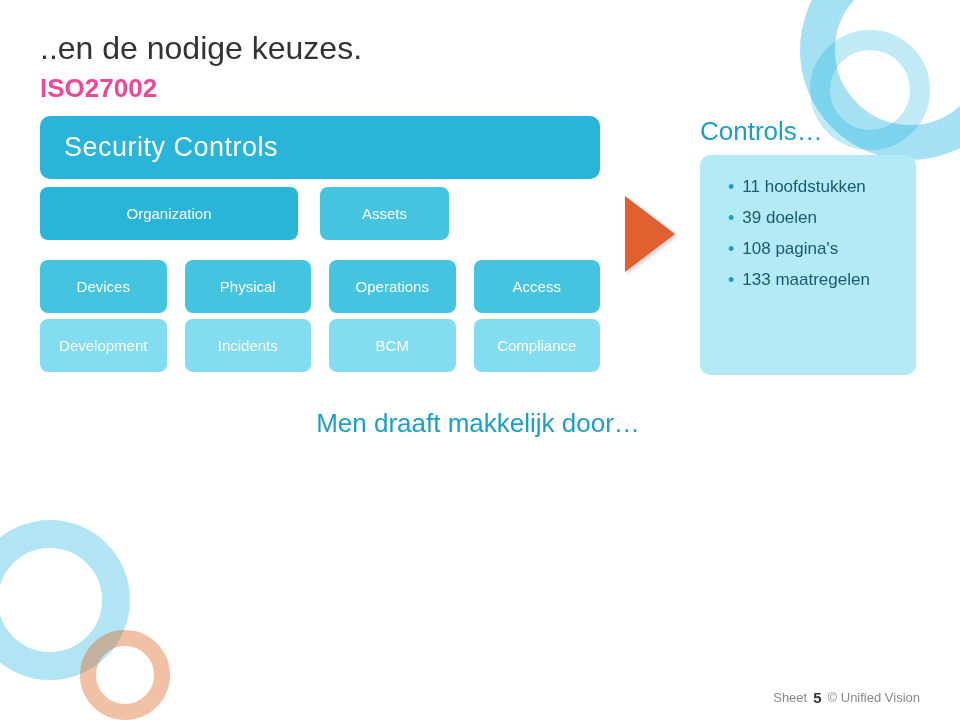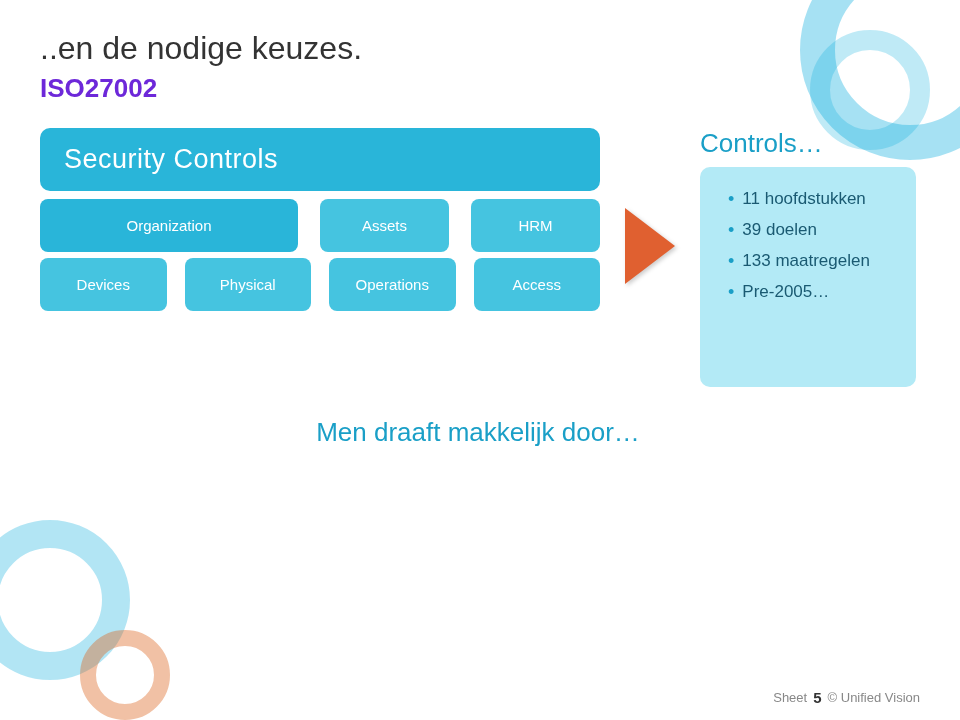--- a/index.html
+++ b/index.html
@@ -66,22 +66,22 @@
     .main-title {
       font-size: 32px;
       font-weight: 300;
       color: #333;
       margin-bottom: 6px;
     }
 
     .iso-label {
       font-size: 26px;
       font-weight: 700;
-      color: #6d28d9;
-      margin-bottom: 24px;
+      color: #ec4899;
+      margin-bottom: 12px;
     }
 
     
     .main-row {
       display: flex;
       align-items: flex-start;
       gap: 20px;
     }
 
     
@@ -229,69 +229,80 @@
   <div class="iso-label">ISO27002</div>
 
   <div class="main-row">
 
     <div class="iso-diagram">
 
       <div class="security-controls-box">
         <span class="security-controls-label">Security Controls</span>
       </div>
 
-      <div style="display:grid; grid-template-columns: 2fr 1fr 1fr; gap:22px; margin-bottom:6px;">
+      <div style="display:grid; grid-template-columns: 2fr 1fr 1fr; gap:22px; margin-bottom:20px;">
         <div class="cell dark">
           <span>Organization</span>
         </div>
         <div class="cell medium">
           <span>Assets</span>
         </div>
-        <div class="cell medium">
-          <span>HRM</span>
-        </div>
       </div>
 
       <div class="cells-row">
         <div class="cell medium">
           <span>Devices</span>
         </div>
         <div class="cell medium">
           <span>Physical</span>
         </div>
         <div class="cell medium">
           <span>Operations</span>
         </div>
         <div class="cell medium">
           <span>Access</span>
         </div>
       </div>
 
+      <div class="cells-row">
+        <div class="cell light">
+          <span>Development</span>
+        </div>
+        <div class="cell light">
+          <span>Incidents</span>
+        </div>
+        <div class="cell light">
+          <span>BCM</span>
+        </div>
+        <div class="cell light">
+          <span>Compliance</span>
+        </div>
+      </div>
 
     </div>
 
     <div class="arrow-area">
       <div class="arrow-right"></div>
     </div>
 
     <div class="controls-section">
       <div class="controls-title">Controls…</div>
       <div class="controls-box">
         <ul>
           <li>
               <span>11 hoofdstukken</span>
             </li>
           <li>
               <span>39 doelen</span>
             </li>
           <li>
-              <span>133 maatregelen</span>
+              <span>108 pagina's</span>
             </li>
           <li>
-              <span>Pre-2005…</span>
+              <span>133 maatregelen</span>
             </li>
         </ul>
       </div>
     </div>
 
   </div>
 
   <div class="bottom-text">Men draaft makkelijk door…</div>
 
 </div>

